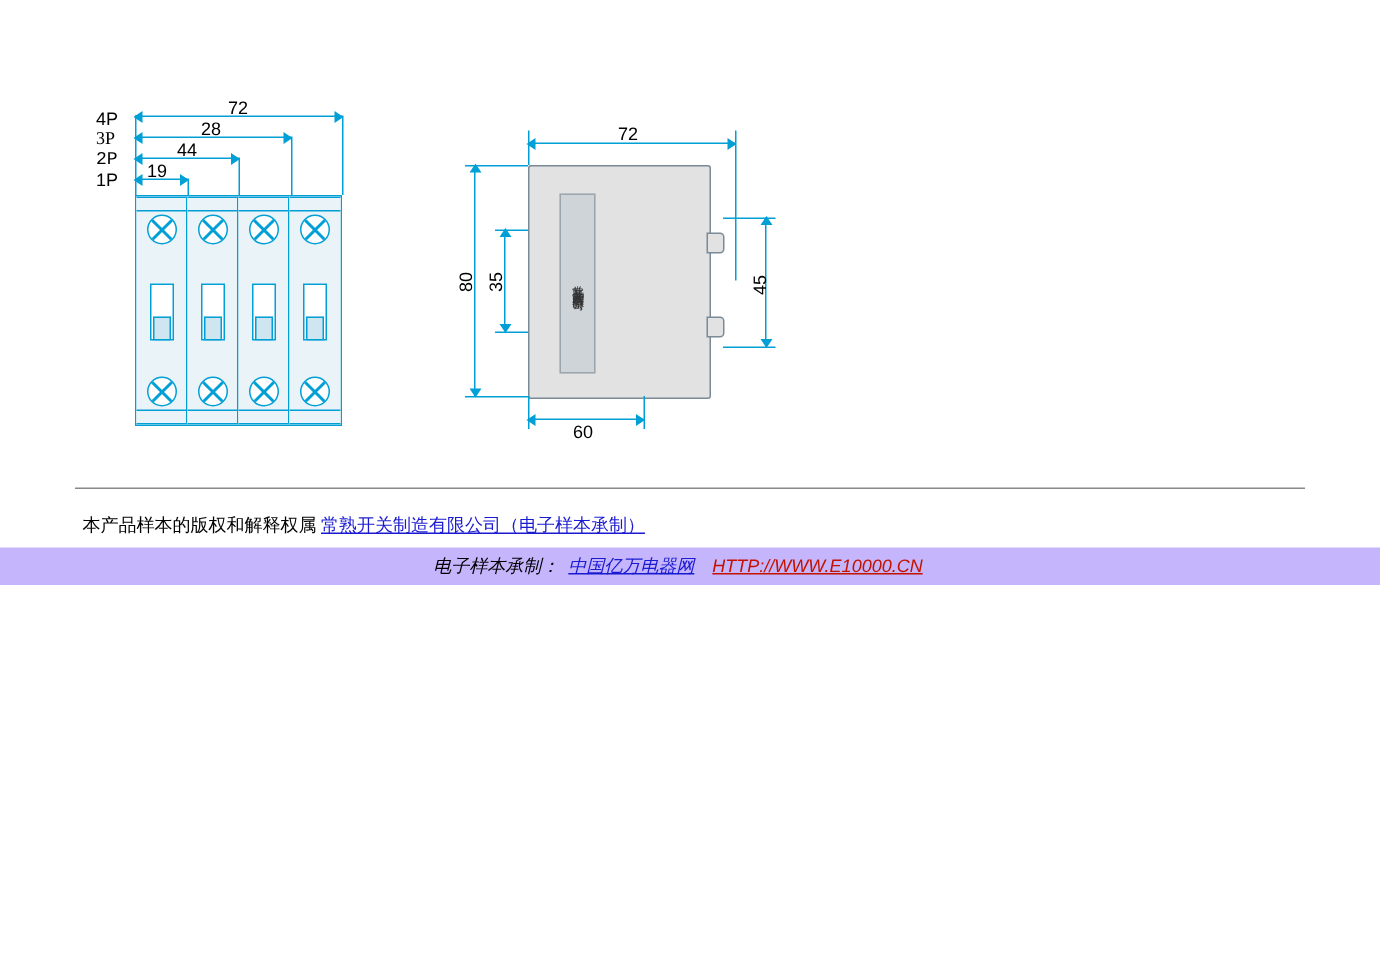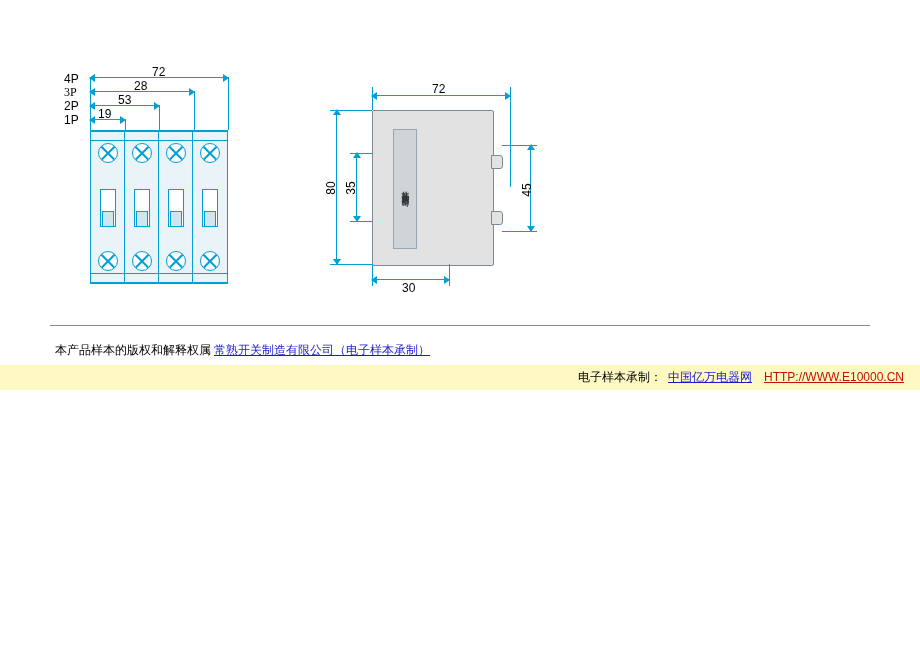--- a/index.html
+++ b/index.html
@@ -8,21 +8,21 @@
     width: 920px;
     font-family: "SimSun", "宋体", serif;
     font-size: 12px;
     color: #000;
     background: #fff;
   }
   .diagrams-row {
     display: flex;
     align-items: flex-start;
     padding: 55px 0 0 70px;
-    gap: 92px;
+    gap: 72px;
     height: 255px;
   }
   .front-view {
     position: relative;
     width: 170px;
     height: 235px;
   }
   .dim-label {
     position: absolute;
     font-size: 12px;
@@ -172,47 +172,48 @@
     margin: 15px 50px 10px 50px;
     border: none;
     border-top: 1px solid #888;
   }
   .copyright-line {
     padding: 6px 0 6px 55px;
     font-size: 12px;
   }
   .copyright-line a, .footer a.link1 { color: #1a1ad1; text-decoration: underline; }
   .footer {
-    background: #fef9c3;
+    background: #c4b5fd;
     padding: 4px 16px 4px 0;
-    text-align: right;
+    text-align: center;
     font-size: 12px;
+    font-style: italic;
   }
   .footer a.link2 { color: #c41200; text-decoration: underline; font-family: Arial, sans-serif;}
 </style>
 </head>
 <body>
 
 <div class="diagrams-row">
 
   <div class="front-view">
 
     <span class="dim-label" style="left:-6px; top:17px;">4P</span>
     <span class="dim-label" style="left:-6px; top:30px;font-family:Liberation Serif, serif;">3P</span>
-    <span class="dim-label" style="left:-6px; top:44px;">2P</span>
+    <span class="dim-label" style="left:-6px; top:44px;font-family:Liberation Mono, monospace;">2P</span>
     <span class="dim-label" style="left:-6px; top:58px;">1P</span>
 
     <div class="dim-line-h" style="left:20px; top:22px; width:138px;"></div>
     <span class="dim-label" style="left:82px; top:10px;">72</span>
 
     <div class="dim-line-h" style="left:20px; top:36px; width:104px;"></div>
     <span class="dim-label" style="left:64px; top:24px;">28</span>
 
     <div class="dim-line-h" style="left:20px; top:50px; width:69px;"></div>
-    <span class="dim-label" style="left:48px; top:38px;">53</span>
+    <span class="dim-label" style="left:48px; top:38px;">44</span>
 
     <div class="dim-line-h" style="left:20px; top:64px; width:35px;"></div>
     <span class="dim-label" style="left:28px; top:52px;">19</span>
 
     <div class="ext-line" style="left:20px;  top:22px; height:53px;"></div>
     <div class="ext-line" style="left:55px;  top:64px; height:11px;"></div>
     <div class="ext-line" style="left:89px;  top:50px; height:25px;"></div>
     <div class="ext-line" style="left:124px; top:36px; height:39px;"></div>
     <div class="ext-line" style="left:158px; top:22px; height:53px;"></div>
 
@@ -277,21 +278,21 @@
     <span class="dim-label vert-label" style="left:12px; top:126px;">35</span>
 
     <div class="ext-line-h" style="left:170px; top:90px;  width:35px;"></div>
     <div class="ext-line-h" style="left:170px; top:176px; width:35px;"></div>
     <div class="dim-line-v" style="left:198px; top:90px; height:86px;"></div>
     <span class="dim-label vert-label" style="left:188px; top:128px;">45</span>
 
     <div class="ext-line" style="left:40px;  top:209px; height:22px;"></div>
     <div class="ext-line" style="left:117px; top:209px; height:22px;"></div>
     <div class="dim-line-h" style="left:40px; top:224px; width:77px;"></div>
-    <span class="dim-label" style="left:70px; top:226px;">30</span>
+    <span class="dim-label" style="left:70px; top:226px;">60</span>
   </div>
 
 </div>
 
 <hr class="sep">
 
 <div class="copyright-line">
   <span>本产品样本的版权和解释权属  </span>
   <a href="#">常熟开关制造有限公司（电子样本承制）</a>
 </div>

